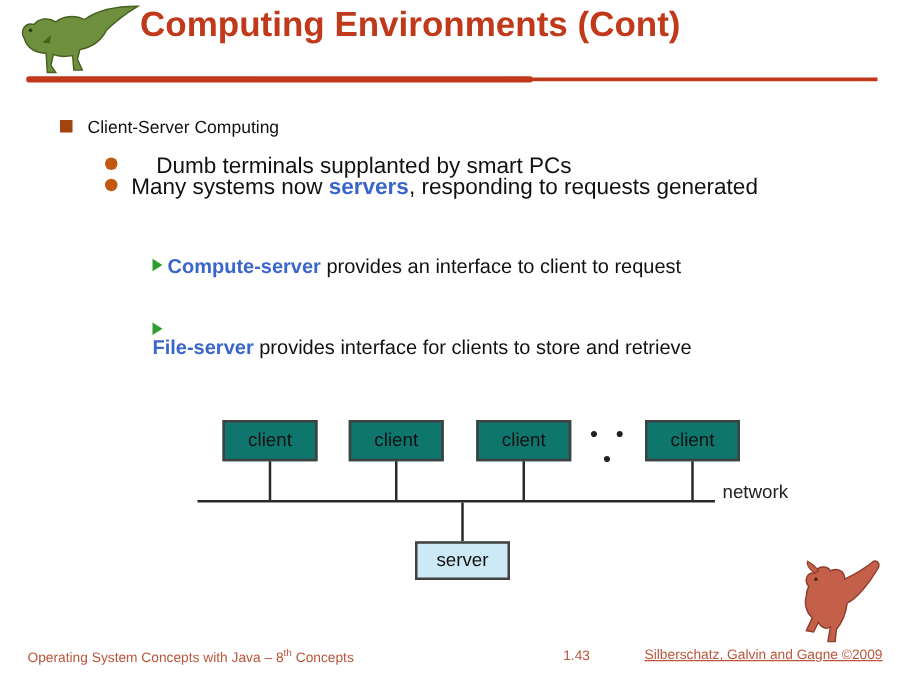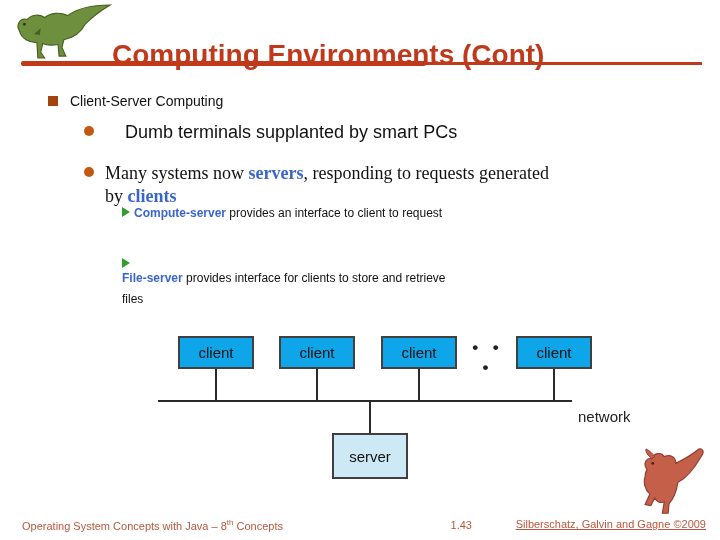--- a/index.html
+++ b/index.html
@@ -8,21 +8,21 @@
     position: relative;
     font-family: "Liberation Sans", sans-serif;
     background: #ffffff;
     overflow: hidden;
     color: #111;
   }
   .abs { position: absolute; }
 
   
   .slide-title {
-    left: 112px; top: 39px;
+    left: 112px; top: 4px;
     font-size: 28px; font-weight: bold;
     color: #c0391b; letter-spacing: 0px;
     white-space: nowrap;
   }
   .rule-thick { left: 21px; top: 61px; width: 405px; height: 5px; background: #c0391b; border-radius: 2px; }
   .rule-thin  { left: 424px; top: 62px; width: 278px; height: 3px; background: #c0391b; }
 
   
   .row { position: absolute; display: flex; align-items: flex-start; }
   .marker-sq {
@@ -35,42 +35,42 @@
   }
   .marker-arr {
     width: 0; height: 0;
     border-left: 8px solid #2f9e2f;
     border-top: 5px solid transparent;
     border-bottom: 5px solid transparent;
     margin-top: 4px; margin-right: 4px; flex: 0 0 auto;
   }
   .t-l1 { font-size: 14px; line-height: 21px; }
   .t-l2 { font-size: 18px; line-height: 23px; }
-  .t-l3 { font-size: 12px; line-height: 21px; }
+  .t-l3 { font-size: 16px; line-height: 21px; }
   .line { display: block; white-space: pre-wrap; }
   .em { color: #3a66cc; font-weight: bold; }
 
   
   .diagram { left: 150px; top: 330px; width: 500px; height: 140px; }
   .net-line { left: 8px; top: 70px; width: 414px; height: 2px; background: #2a2a2a; }
   .cbox {
     width: 76px; height: 33px; top: 6px;
-    background: #0ea5e9; border: 2px solid #404040;
+    background: #0f766e; border: 2px solid #404040;
     display: flex; align-items: center; justify-content: center;
     font-size: 15px; color: #111;
   }
   .conn { width: 2px; background: #2a2a2a; }
   .dots {
     left: 312px; top: 8px; width: 52px;
     font-size: 17px; font-weight: bold; letter-spacing: 5px;
     text-align: center; color: #222;
   }
-  .net-label { left: 428px; top: 78px; font-size: 15px; color: #222; }
+  .net-label { left: 428px; top: 55px; font-size: 15px; color: #222; }
   .sbox {
-    left: 182px; top: 103px; width: 76px; height: 46px;
+    left: 182px; top: 103px; width: 76px; height: 31px;
     background: #cde9f6; border: 2px solid #404040;
     display: flex; align-items: center; justify-content: center;
     font-size: 15px; color: #111;
   }
 
   
   .footer-left { left: 22px; top: 518px; font-size: 11px; color: #b9563b; white-space: nowrap; }
   .footer-left sup { font-size: 8px; }
   .footer-page { left: 252px; top: 519px; width: 220px; text-align: right; font-size: 11px; color: #b9563b; }
   .footer-right { right: 14px; top: 518px; font-size: 11px; color: #b9563b; white-space: nowrap; text-decoration: underline; }
@@ -93,40 +93,38 @@
 <div class="row" style="left:48px; top:91px;">
   <span class="marker-sq"></span>
   <div class="t-l1">Client-Server Computing</div>
 </div>
 
 <div class="row" style="left:84px; top:121px;gap:20px;">
   <span class="marker-dot"></span>
   <div class="t-l2">Dumb terminals supplanted by smart PCs</div>
 </div>
 
-<div class="row" style="left:84px; top:162px;font-family:Liberation Serif, serif;">
+<div class="row" style="left:84px; top:138px;">
   <span class="marker-dot"></span>
   <div class="t-l2">
     <span class="line"><span>Many systems now </span><span class="em">servers</span><span>, responding to requests generated</span></span>
-    <span class="line"><span>by </span><span class="em">clients</span></span>
   </div>
 </div>
 
 <div class="row" style="left:122px; top:203px;">
   <span class="marker-arr"></span>
   <div class="t-l3">
     <span class="line"><span class="em">Compute-server</span><span> provides an interface to client to request</span></span>
   </div>
 </div>
 
 <div class="row" style="left:122px; top:254px;flex-direction:column;">
   <span class="marker-arr"></span>
   <div class="t-l3">
     <span class="line"><span class="em">File-server</span><span> provides interface for clients to store and retrieve</span></span>
-    <span class="line">files</span>
   </div>
 </div>
 
 <div class="abs diagram">
   <div class="abs net-line"></div>
 
   <div class="abs cbox" style="left:28px;">
       <span>client</span>
     </div>
   <div class="abs cbox" style="left:129px;">

